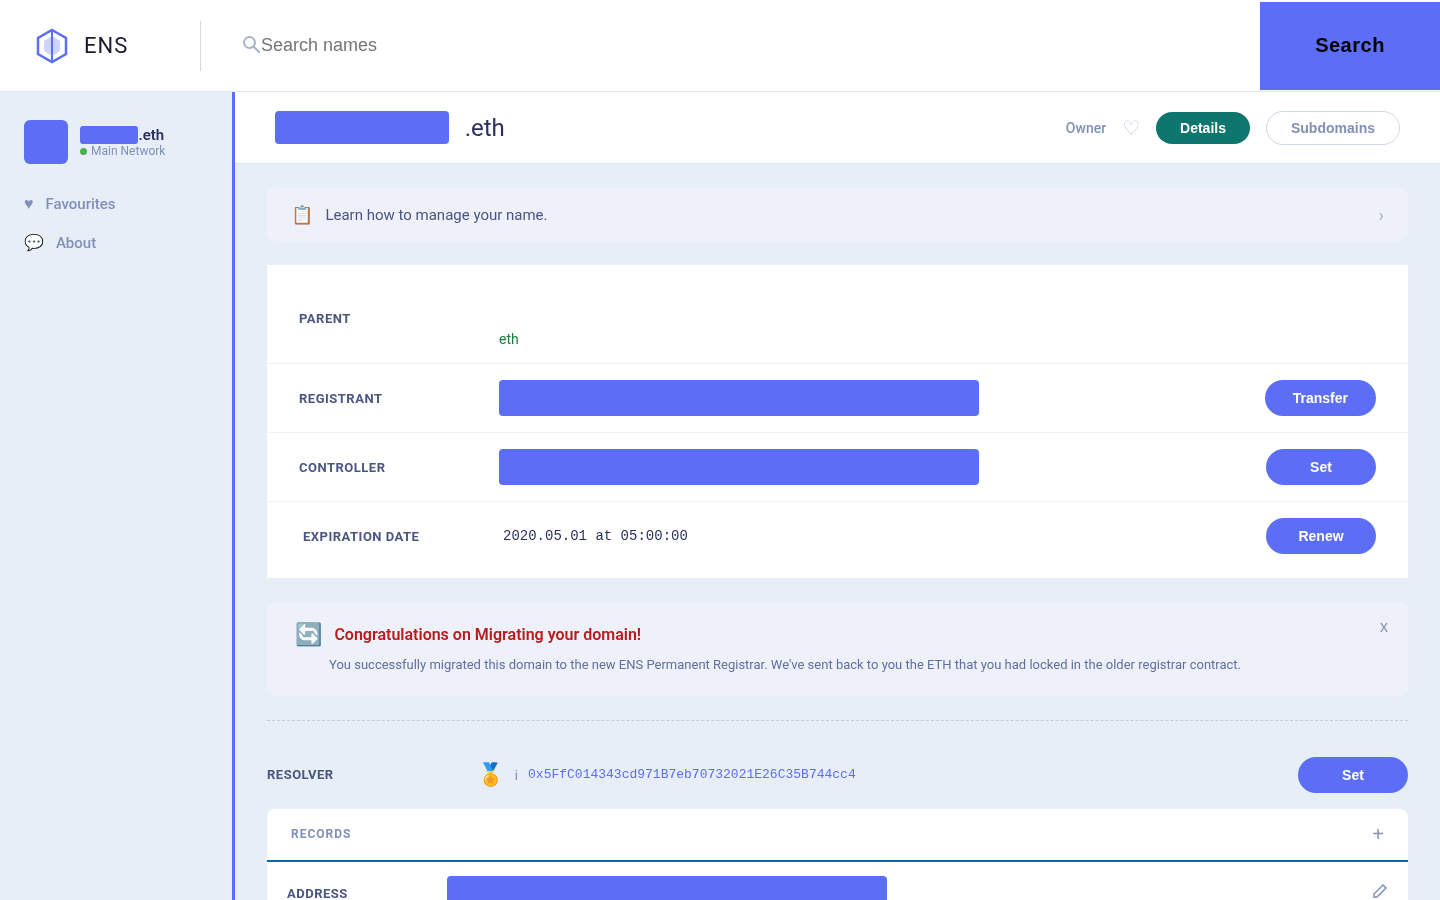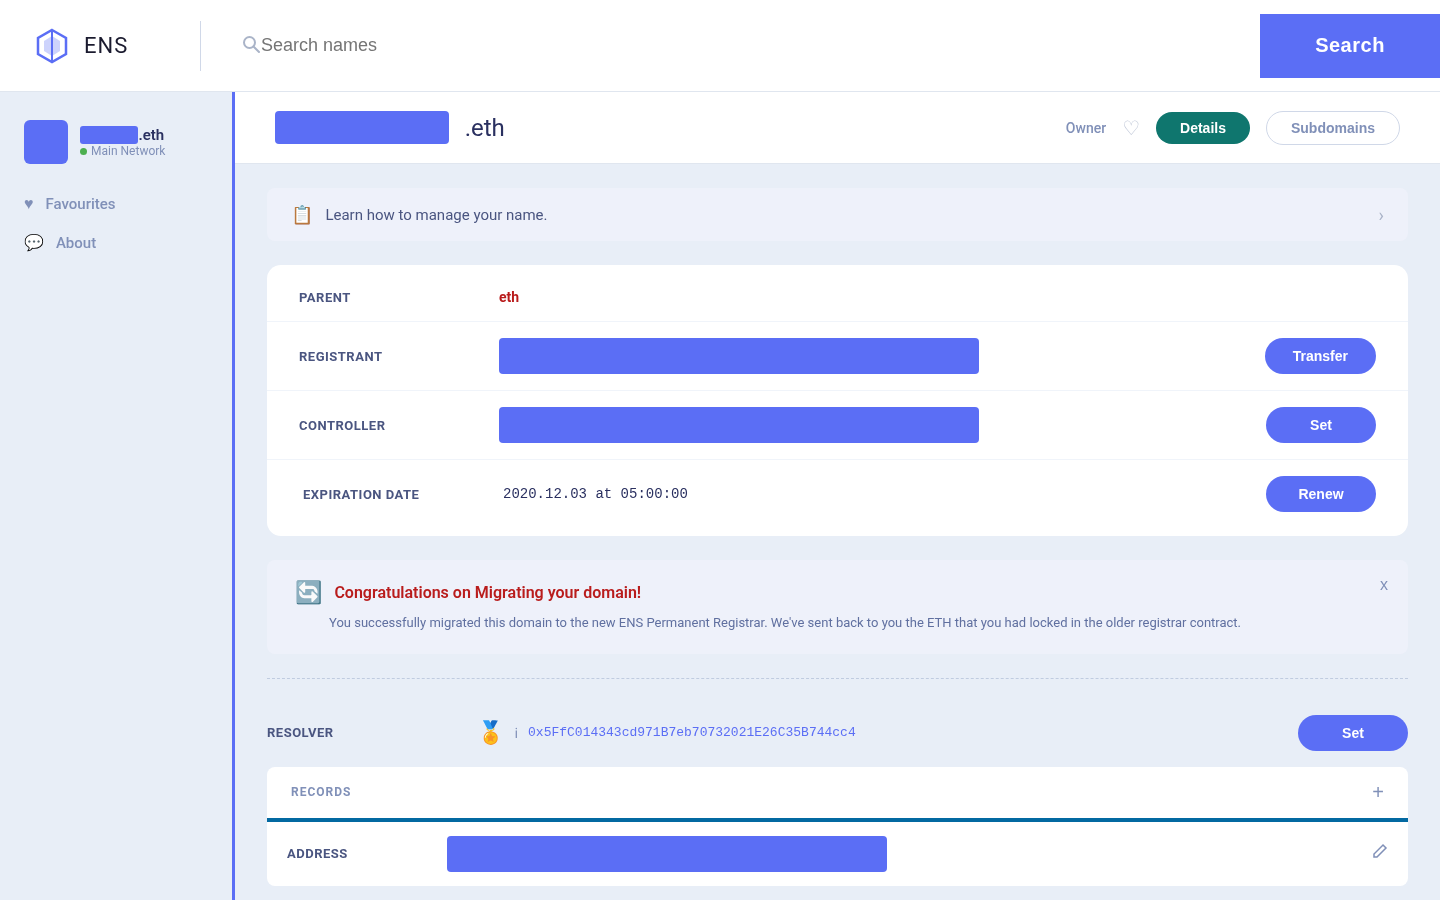--- a/index.html
+++ b/index.html
@@ -49,26 +49,26 @@
     .search-input {
       border: none;
       outline: none;
       font-size: 18px;
       color: #aab4c8;
       background: transparent;
       width: 100%;
     }
     .search-btn {
       background: #5b6ef5;
-      color: #ffffff;
+      color: #000000;
       border: none;
       cursor: pointer;
       font-size: 20px;
       font-weight: 600;
-      height: 64px;
+      height: 88px;
       width: 180px;
       letter-spacing: 0.5px;
     }
 
     
     .layout {
       display: flex;
       height: calc(900px - 92px);
     }
 
@@ -218,21 +218,21 @@
       flex: 1;
     }
     .info-banner-arrow {
       color: #aab4c8;
       font-size: 18px;
     }
 
     
     .details-table {
       background: #fff;
-      border-radius: 14px;
+      border-radius: 0;
       padding: 8px 0;
       margin-bottom: 24px;
     }
     .detail-row {
       display: flex;
       align-items: center;
       padding: 16px 32px;
       border-bottom: 1px solid #f0f4fa;
     }
     .detail-row:last-child { border-bottom: none; padding-left: 36px; }
@@ -241,22 +241,23 @@
       font-weight: 700;
       color: #4a5580;
       letter-spacing: 0.5px;
       min-width: 200px;
     }
     .detail-value {
       flex: 1;
       font-size: 14px;
     }
     .detail-value.link {
-      color: #b91c1c;
-      font-weight: 700;
+      color: #15803d;
+      font-weight: 400;
+      margin-top: 42px;
     }
     .detail-value-bar {
       background: #5b6ef5;
       height: 36px;
       border-radius: 4px;
       width: 480px;
       color: transparent;
     }
     .detail-value-text {
       font-size: 14px;
@@ -358,21 +359,21 @@
       background: #fff;
       border-radius: 8px;
       padding: 0;
       margin-bottom: 16px;
     }
     .records-header {
       display: flex;
       align-items: center;
       justify-content: space-between;
       padding: 14px 24px;
-      border-bottom: 4px solid #0369a1;
+      border-bottom: 2px solid #0369a1;
     }
     .records-title {
       font-size: 12px;
       font-weight: 700;
       color: #8090b8;
       letter-spacing: 1px;
     }
     .records-add {
       font-size: 20px;
       color: #8090b8;
@@ -507,21 +508,21 @@
           <div class="detail-value">
             <div class="detail-value-bar">&nbsp;</div>
           </div>
           <div class="detail-action">
             <button class="action-btn">Set</button>
           </div>
         </div>
 
         <div class="detail-row">
           <span class="detail-label">EXPIRATION DATE</span>
-          <span class="detail-value-text">2020.12.03 at 05:00:00</span>
+          <span class="detail-value-text">2020.05.01 at 05:00:00</span>
           <div class="detail-action">
             <button class="action-btn">Renew</button>
           </div>
         </div>
 
       </div>
 
       <div class="migration-banner">
         <div class="migration-header">
           <span class="migration-icon">🔄</span>

